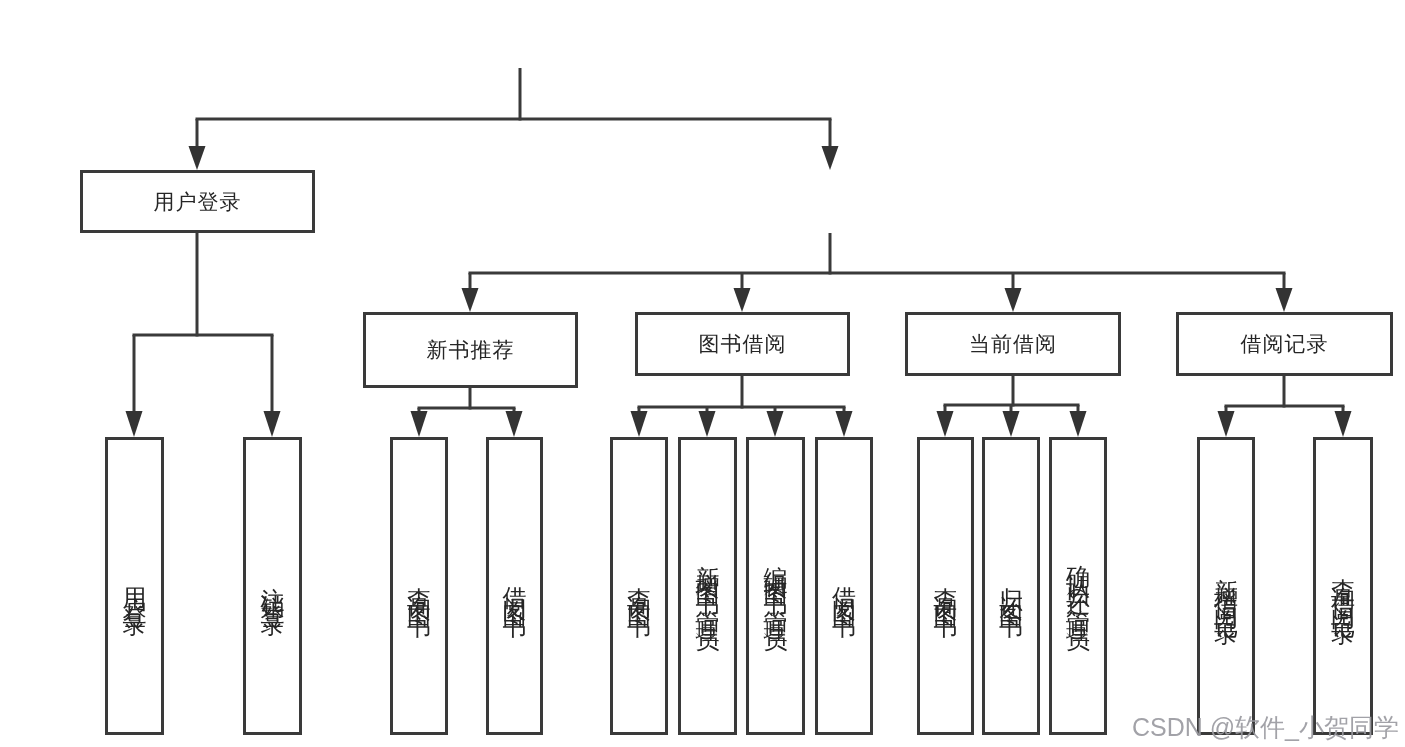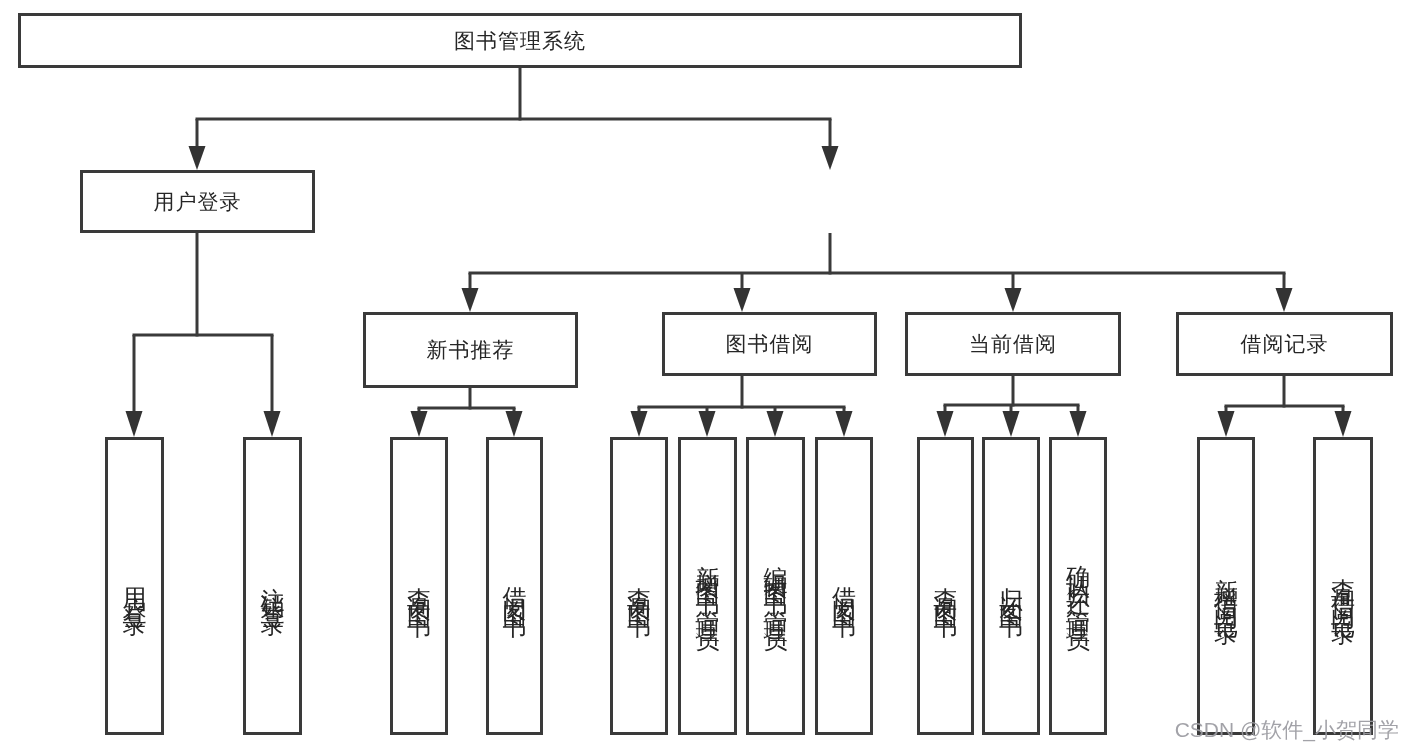--- a/index.html
+++ b/index.html
@@ -46,21 +46,21 @@
     text-orientation: mixed;
     font-size: 24px;
     line-height: 1;
     letter-spacing: 9px;
     white-space: nowrap;
   }
   .watermark {
     position: absolute;
     right: 6px;
     bottom: 3px;
-    font-size: 21px;
+    font-size: 25px;
     color: #9b9ba1;
     opacity: 0.92;
     white-space: nowrap;
     pointer-events: none;
   }
   svg line { stroke: #3a3a3a; stroke-width: 3; }
   svg polygon { fill: #333333; }
 </style>
 </head>
 <body>
@@ -136,32 +136,29 @@
     <g>
       <line x1="1284" y1="376" x2="1284" y2="407.5"></line>
       <line x1="1224.5" y1="406" x2="1344.5" y2="406"></line>
       <line x1="1226" y1="406" x2="1226" y2="414"></line>
       <polygon points="1217.5,411 1234.5,411 1226,437"></polygon>
       <line x1="1343" y1="406" x2="1343" y2="414"></line>
       <polygon points="1334.5,411 1351.5,411 1343,437"></polygon>
     </g>
   </svg>
 
-  <div class="node h-label" style="left:18px; top:13px; width:1004px; height:55px;">
-    <span>图书管理系统</span>
-  </div>
 
   <div class="node h-label" style="left:80px; top:170px; width:235px; height:63px;">
     <span>用户登录</span>
   </div>
 
   <div class="node h-label" style="left:363px; top:312px; width:215px; height:76px;">
     <span>新书推荐</span>
   </div>
-  <div class="node h-label" style="left:662px; top:312px; width:215px; height:64px;">
+  <div class="node h-label" style="left:635px; top:312px; width:215px; height:64px;">
     <span>图书借阅</span>
   </div>
   <div class="node h-label" style="left:905px; top:312px; width:216px; height:64px;">
     <span>当前借阅</span>
   </div>
   <div class="node h-label" style="left:1176px; top:312px; width:217px; height:64px;">
     <span>借阅记录</span>
   </div>
 
   <div class="node leaf" style="left:105px; width:59px;">

